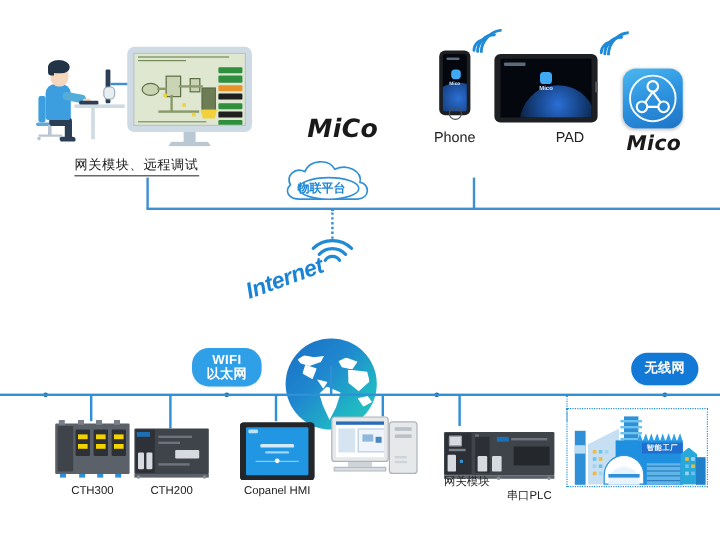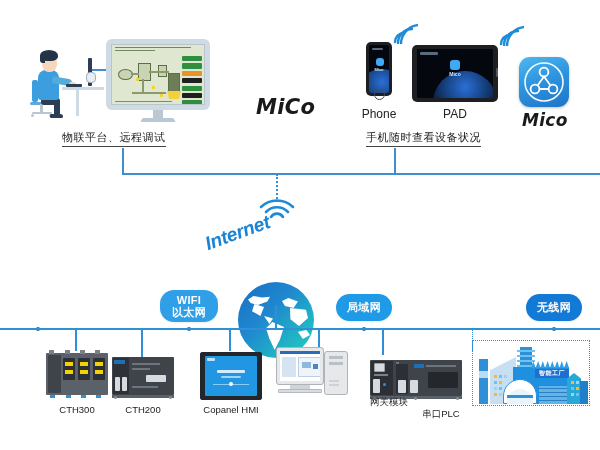--- a/index.html
+++ b/index.html
@@ -213,23 +213,30 @@
         <div class="scada-yellow" style="left:24px;top:33px;width:3px;height:3px;"></div>
         <div class="scada-yellow" style="left:40px;top:41px;width:3px;height:3px;"></div>
         <div class="scada-yellow" style="left:48px;top:49px;width:3px;height:3px;"></div>
         <div class="abs" style="left:3px;top:56px;width:62%;height:1.4px;background:#4f6b33;opacity:.7;"></div>
       </div>
     </div>
     <div class="abs monitor-neck" style="left:47px;top:71px;width:10px;height:9px;"></div>
     <div class="abs monitor-base" style="left:34px;top:79px;width:36px;height:4px;clip-path:polygon(8% 0,92% 0,100% 100%,0 100%);"></div>
   </div>
 
-  <div class="abs cap-cn" style="left:62px;top:130px;">物联平台、远程调试</div>
+  <div class="abs cap-cn" style="left:62px;top:130px;">网关模块、远程调试</div>
 
   <div class="abs mico-word" style="left:256px;top:95px;">MiCo</div>
+  <div class="abs" style="left:234px;top:128px;width:84px;height:40px;">
+    <svg width="84" height="40" viewBox="0 0 84 40">
+      <path d="M16 38 C6 38 3 31 8 26 C4 18 12 11 20 15 C24 5 40 4 45 13 C56 8 68 15 66 24 C74 25 75 37 64 38 Z" fill="none" stroke="#2f90d8" stroke-width="1.4"></path>
+      <ellipse cx="40" cy="29" rx="25" ry="9" fill="#ffffff" stroke="#2f90d8" stroke-width="1.3"></ellipse>
+    </svg>
+    <div class="cloud-text" style="left:14px;top:22px;">物联平台</div>
+  </div>
 
   <div class="abs device-shell" style="left:366px;top:42px;width:26px;height:54px;border-radius:5px;">
     <div class="device-screen" style="border-radius:2px;">
       <div class="abs splash-arc" style="left:-13px;top:24px;width:52px;height:52px;"></div>
       <div class="abs splash-icon" style="left:7px;top:13px;width:8px;height:8px;"></div>
       <div class="splash-word" style="top:22px;">Mico</div>
       <div class="abs" style="left:3px;top:3px;width:11px;height:2px;background:#5b6a7d;border-radius:1px;"></div>
     </div>
   </div>
   <div class="abs" style="left:374px;top:89px;width:9px;height:9px;border:1.2px solid #4a4f57;border-radius:50%;"></div>
@@ -247,21 +254,21 @@
 
   <div class="abs device-shell" style="left:412px;top:45px;width:86px;height:57px;border-radius:5px;padding:4px 5px;">
     <div class="device-screen" style="border-radius:1px;">
       <div class="abs splash-arc" style="left:16px;top:22px;width:64px;height:64px;"></div>
       <div class="abs splash-icon" style="left:33px;top:11px;width:10px;height:10px;"></div>
       <div class="splash-word" style="top:22px;font-size:5px;">Mico</div>
       <div class="abs" style="left:3px;top:3px;width:18px;height:3px;background:#5b6a7d;border-radius:1px;"></div>
     </div>
   </div>
   <div class="abs" style="left:496px;top:68px;width:2px;height:9px;background:#52585f;border-radius:1px;"></div>
-  <div class="abs en-label" style="left:432px;top:107px;width:46px;">PAD</div>
+  <div class="abs en-label" style="left:452px;top:107px;width:46px;">PAD</div>
 
   <div class="abs" style="left:498px;top:26px;width:26px;height:20px;">
     <svg width="26" height="20" viewBox="0 0 26 20">
       <g fill="none" stroke="#1f8ad6" stroke-width="2.4" stroke-linecap="round">
         <path d="M3 18 A 9 9 0 0 1 12 9"></path>
         <path d="M6 19 A 14 14 0 0 1 20 5"></path>
         <path d="M9 20 A 19 19 0 0 1 28 1"></path>
       </g>
     </svg>
   </div>
@@ -270,21 +277,20 @@
     <svg width="50" height="50" viewBox="0 0 50 50">
       <circle cx="25" cy="25" r="19" fill="none" stroke="#ffffff" stroke-width="1.6" opacity=".95"></circle>
       <circle cx="25" cy="15" r="4.4" fill="none" stroke="#ffffff" stroke-width="1.8"></circle>
       <circle cx="16" cy="32" r="4.4" fill="none" stroke="#ffffff" stroke-width="1.8"></circle>
       <circle cx="34" cy="32" r="4.4" fill="none" stroke="#ffffff" stroke-width="1.8"></circle>
       <path d="M25 19.5 L18.5 28.5 M31.5 28.5 L25 19.5 M20.4 32 L29.6 32" stroke="#ffffff" stroke-width="1.8" fill="none"></path>
     </svg>
   </div>
   <div class="abs mico-word-sm" style="left:522px;top:110px;">Mico</div>
 
-  <div class="abs cap-cn" style="left:366px;top:130px;">手机随时查看设备状况</div>
 
   <div class="abs vline" style="left:122px;top:148px;height:26px;"></div>
 
   <div class="abs vline" style="left:394px;top:148px;height:26px;"></div>
 
   <div class="abs hline" style="left:122px;top:173px;width:478px;"></div>
 
   <div class="abs dotline" style="left:276px;top:174px;height:28px;"></div>
 
   <div class="abs" style="left:255px;top:196px;width:44px;height:24px;">
@@ -313,23 +319,20 @@
 
 
   <div class="abs node-dot" style="left:36px;top:327px;"></div>
 
   <div class="abs pill" style="left:160px;top:290px;width:58px;height:32px;background:#2f9fe8;flex-direction:column;">
     <span>WIFI</span>
     <span>以太网</span>
   </div>
   <div class="abs node-dot" style="left:187px;top:327px;"></div>
 
-  <div class="abs pill" style="left:336px;top:294px;width:56px;height:27px;background:#1f9ae6;">
-    <span>局域网</span>
-  </div>
   <div class="abs node-dot" style="left:362px;top:327px;"></div>
 
   <div class="abs pill" style="left:526px;top:294px;width:56px;height:27px;background:#1379d6;">
     <span>无线网</span>
   </div>
   <div class="abs node-dot" style="left:552px;top:327px;"></div>
 
   <div class="abs busline" style="left:0px;top:328px;width:600px;"></div>
 
   <div class="abs drop" style="left:75px;top:329px;height:22px;"></div>

